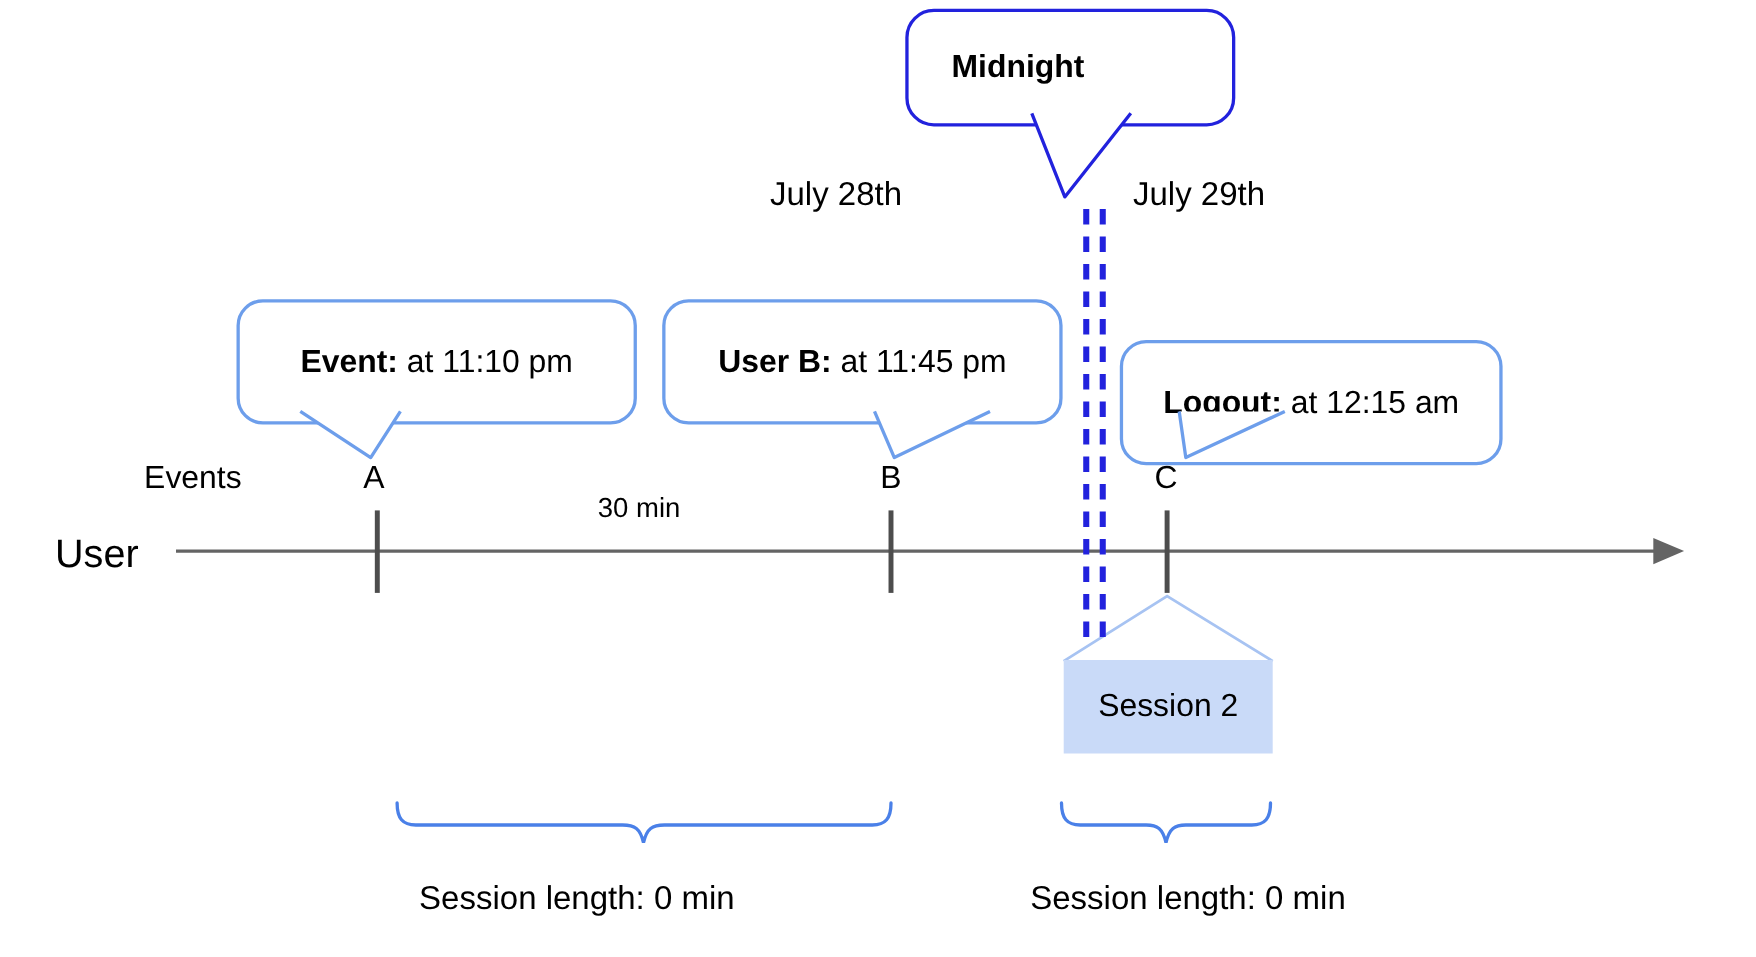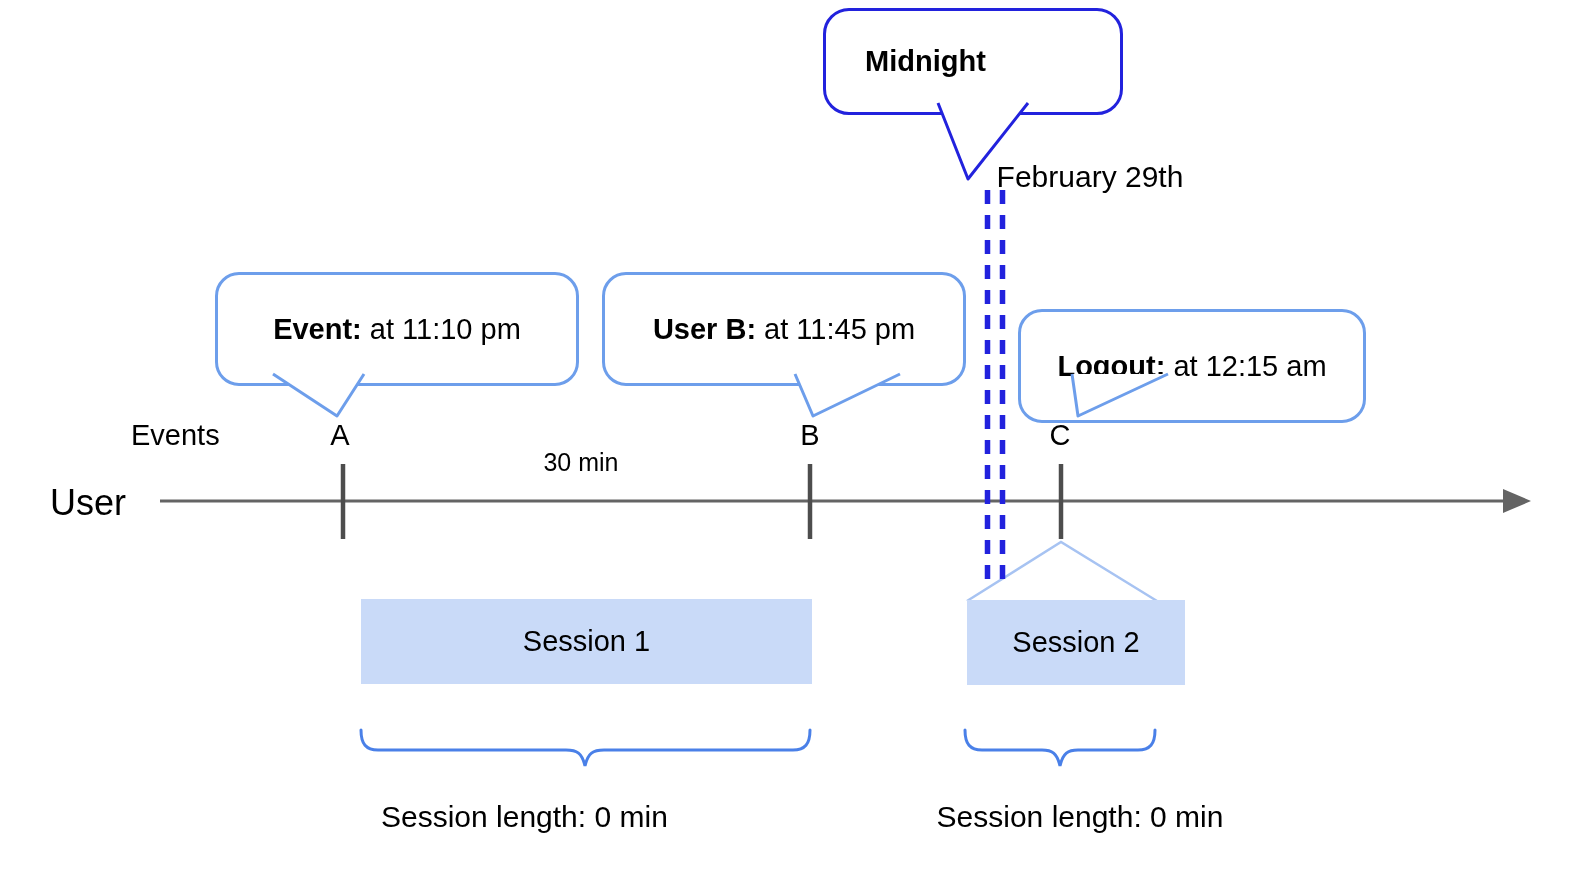--- a/index.html
+++ b/index.html
@@ -77,32 +77,30 @@
 
   <svg class="layer front">
     <line x1="987.5" y1="190" x2="987.5" y2="580" style="stroke:var(--dashed-line)" stroke-width="5.5" stroke-dasharray="14 11"></line>
     <line x1="1002.5" y1="190" x2="1002.5" y2="580" style="stroke:var(--dashed-line)" stroke-width="5.5" stroke-dasharray="14 11"></line>
     <path d="M 938 103 L 968 179 L 1028 103" fill="#ffffff" style="stroke:var(--midnight-border)" stroke-width="3" stroke-linejoin="round"></path>
     <path d="M 273 374 L 337 416 L 364 374" fill="#ffffff" style="stroke:var(--callout-border)" stroke-width="3" stroke-linejoin="round"></path>
     <path d="M 795 374 L 813 416 L 900 374" fill="#ffffff" style="stroke:var(--callout-border)" stroke-width="3" stroke-linejoin="round"></path>
     <path d="M 1072 374 L 1078 416 L 1168 374" fill="#ffffff" style="stroke:var(--callout-border)" stroke-width="3" stroke-linejoin="round"></path>
   </svg>
 
-  <div class="lbl date-lbl abs" style="left:980px;top:160px;">February 29th</div>
+  <div class="lbl date-lbl abs" style="left:650px;top:160px;">July 28th</div>
+  <div class="lbl date-lbl abs" style="left:980px;top:160px;">July 29th</div>
 
   <div class="lbl axis-lbl abs" style="left:131px;top:419px;">Events</div>
   <div class="lbl marker abs" style="left:310px;top:419px;">A</div>
   <div class="lbl marker abs" style="left:780px;top:419px;">B</div>
   <div class="lbl marker abs" style="left:1030px;top:419px;">C</div>
   <div class="lbl interval-lbl abs" style="left:511px;top:448px;">30 min</div>
   <div class="lbl user-lbl abs" style="left:50px;top:482px;">User</div>
 
-  <div class="session-box" style="left:361px;top:599px;width:451px;height:85px;">
-    <span>Session 1</span>
-  </div>
-  <div class="session-box" style="left:967px;top:600px;width:218px;height:85px;">
+  <div class="session-box" style="left:967px;top:600px;width:190px;height:85px;">
     <span>Session 2</span>
   </div>
 
   <div class="lbl length-lbl abs" style="left:361px;top:800px;">Session length: 0 min</div>
   <div class="lbl length-lbl centered abs" style="left:900px;top:800px;">Session length: 0 min</div>
 
 </div>
 
 </body></html>

